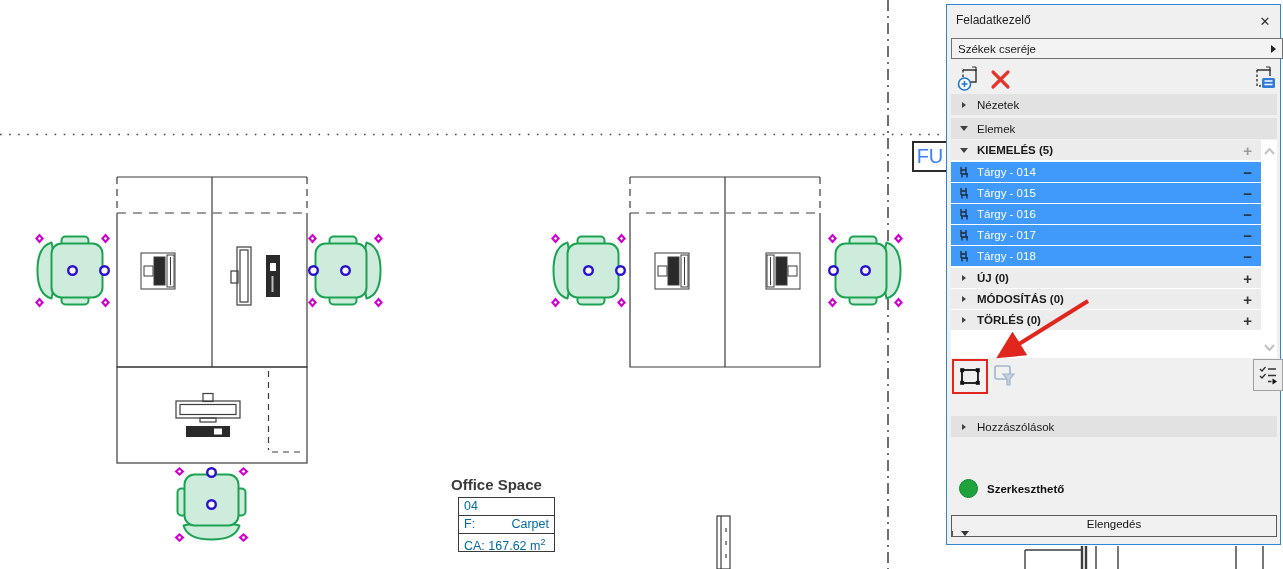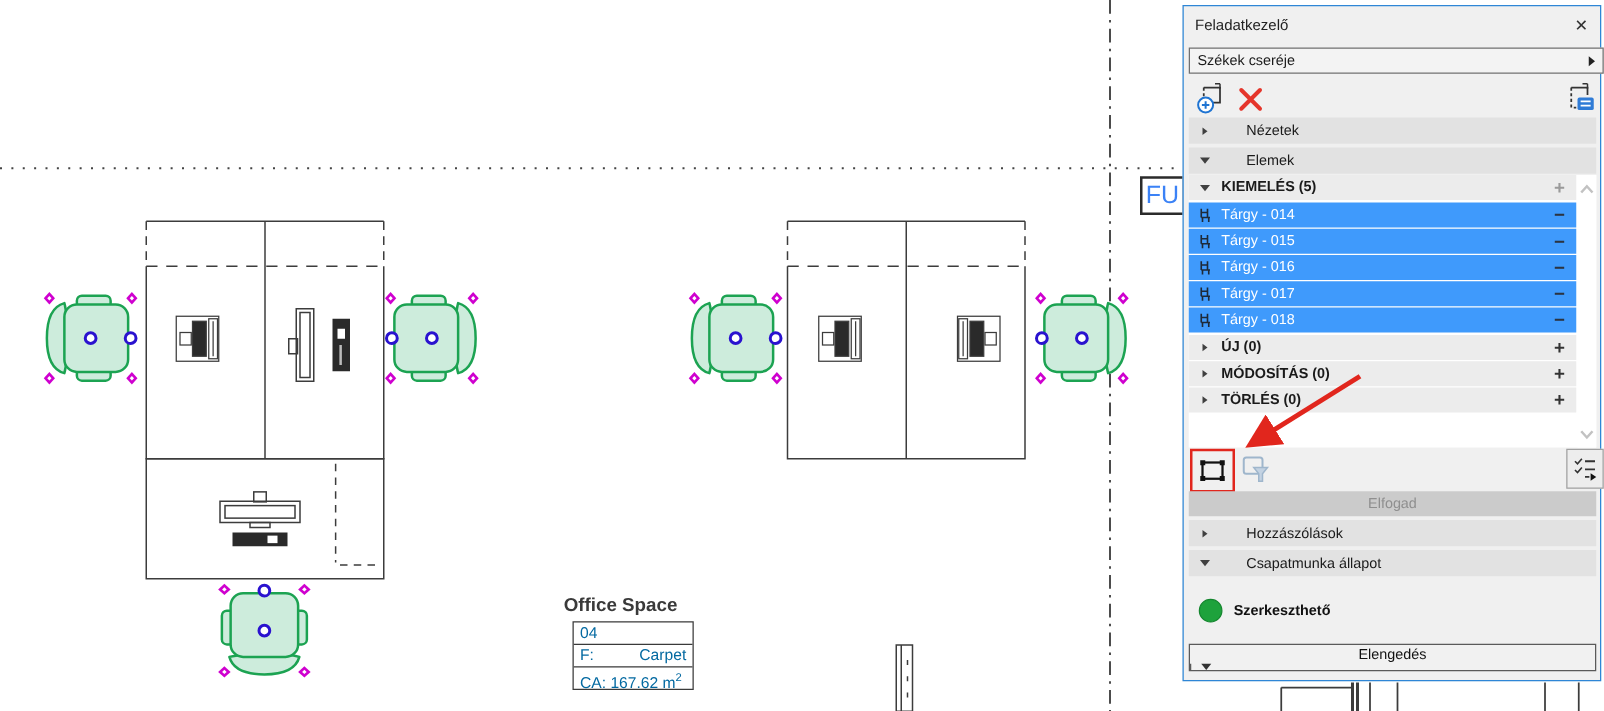--- a/index.html
+++ b/index.html
@@ -40,21 +40,21 @@
   .abs{position:absolute;box-sizing:border-box;}
   .p-title{left:9px;top:8px;font-size:12px;color:#222;}
   .p-close{left:308px;top:6px;width:20px;height:20px;display:flex;align-items:center;justify-content:center;
     font-size:13px;color:#333;cursor:default;}
   .task-bar{left:4px;top:33px;width:332px;height:21px;background:#f3f3f3;border:1px solid #707070;
     display:flex;align-items:center;padding:0 6px;}
   .task-bar .flex1{flex:1;}
   .tri-r{width:0;height:0;border-left:5px solid #222;border-top:4px solid transparent;border-bottom:4px solid transparent;}
   .tri-r.sm{border-left-width:4px;border-top-width:3.5px;border-bottom-width:3.5px;border-left-color:#404040;}
   .tri-d{width:0;height:0;border-top:5px solid #404040;border-left:4px solid transparent;border-right:4px solid transparent;}
-  .bar{left:4px;width:326px;height:21px;background:#e2e2e2;display:flex;align-items:center;gap:20px;}
+  .bar{left:4px;width:326px;height:21px;background:#e2e2e2;display:flex;align-items:center;}
   .bar .tri-wrap{width:26px;display:flex;justify-content:center;}
   .subbar{width:310px;height:20px;background:#ececec;display:flex;align-items:center;font-weight:bold;}
   .subbar .tri-wrap{width:26px;display:flex;justify-content:center;}
   .plusmin{margin-left:auto;margin-right:9px;font-size:15px;line-height:1;}
   .plus-gray{color:#9a9a9a;}
   .plus-dark{color:#333;}
   .list-box{left:4px;top:135px;width:326px;height:218px;background:#ffffff;}
   .row-sel{position:absolute;left:0;width:310px;height:20px;background:#3f9afc;color:#fff;
     display:flex;align-items:center;}
   .row-sel .chair-ic{width:26px;display:flex;justify-content:center;}
@@ -375,35 +375,26 @@
     <div class="chk-btn">
       <svg width="22" height="22">
         <path d="M3,5 l2,2 l3.5,-4" stroke="#333" stroke-width="1.3" fill="none"></path>
         <path d="M3,12 l2,2 l3.5,-4" stroke="#333" stroke-width="1.3" fill="none"></path>
         <path d="M11,5 H19 M11,11.5 H19 M11,17.5 H14.5" stroke="#333" stroke-width="1.5"></path>
         <path d="M15.5,14.5 L20,17.5 L15.5,20.5 Z" fill="#111"></path>
       </svg>
     </div>
   </div>
 
-  <div class="abs btn-accept">
-    <span>Elfogad</span>
-  </div>
 
   <div class="abs bar" style="top:411px;">
     <span class="tri-wrap">
         <span class="tri-r sm"></span>
       </span>
     <span>Hozzászólások</span>
-  </div>
-  <div class="abs bar" style="top:435px;">
-    <span class="tri-wrap">
-        <span class="tri-d"></span>
-      </span>
-    <span>Csapatmunka állapot</span>
   </div>
 
   <div class="abs status-dot"></div>
   <div class="abs status-lbl">Szerkeszthető</div>
 
   <div class="abs btn-release">
     <span class="lbl">Elengedés</span>
     <span class="dd">
       <span class="tri-dd"></span>
     </span>

